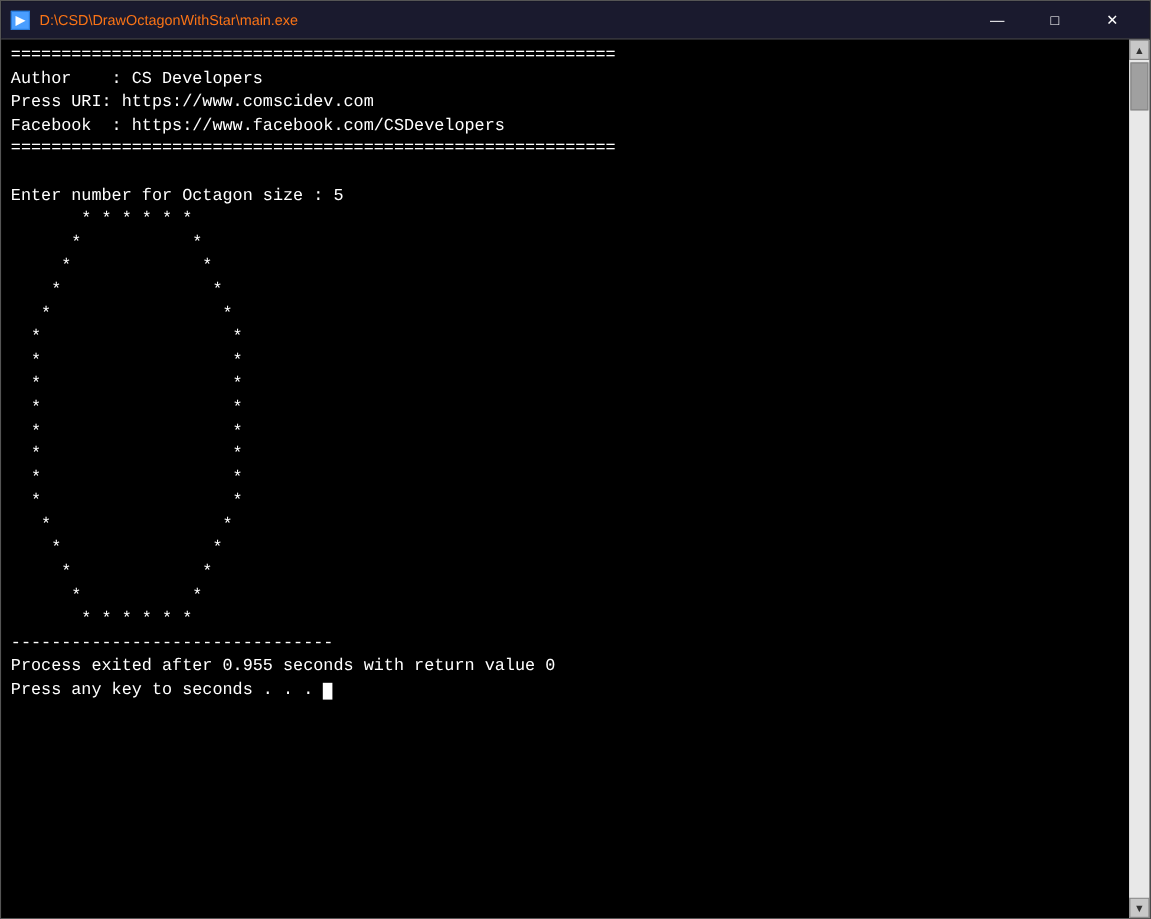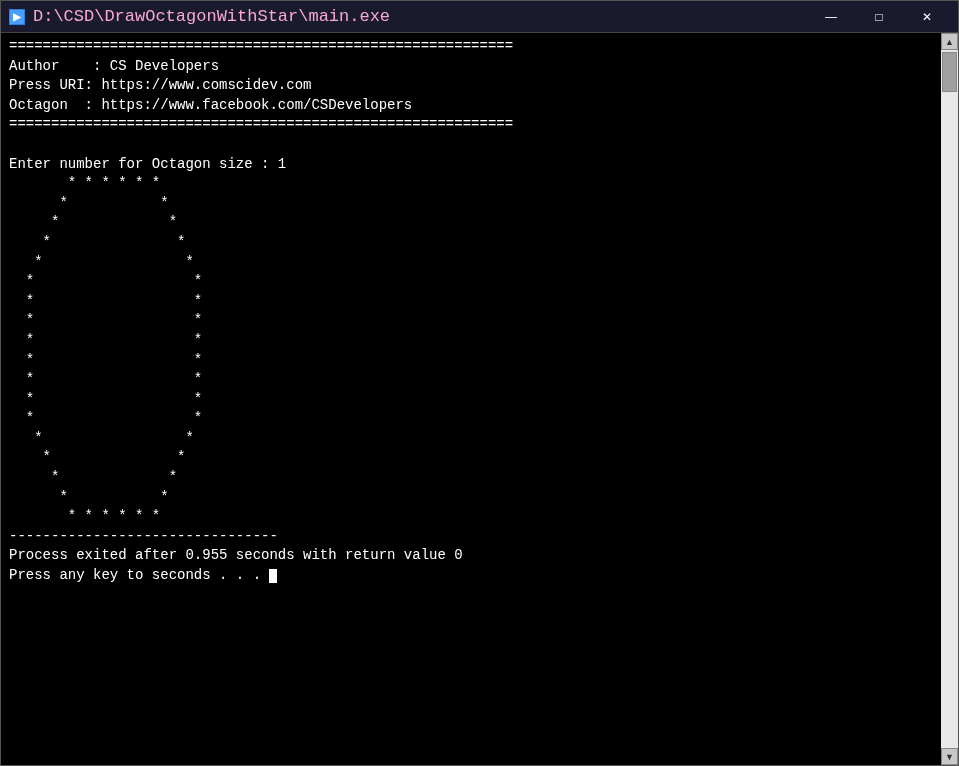--- a/index.html
+++ b/index.html
@@ -52,23 +52,23 @@
       display: flex;
       align-items: center;
       justify-content: center;
       font-size: 10px;
       color: white;
       font-weight: bold;
       border: 1px solid #2a7edf;
     }
 
     .title-bar-title {
-      color: #f9a8d4;
-      font-size: 17px;
-      font-family: Liberation Mono, monospace;
+      color: #f97316;
+      font-size: 12px;
+      font-family: Liberation Sans, sans-serif;
     }
 
     .title-bar-controls {
       display: flex;
       gap: 2px;
     }
 
     .title-btn {
       width: 46px;
       height: 30px;
@@ -164,24 +164,24 @@
       <button class="title-btn">—</button>
       <button class="title-btn">□</button>
       <button class="title-btn close">✕</button>
     </div>
   </div>
 
   <div class="console-area">
     <div class="console-content"><span>============================================================</span>
 <span>Author    : CS Developers</span>
 <span>Press URI: https://www.comscidev.com</span>
-<span>Octagon  : https://www.facebook.com/CSDevelopers</span>
+<span>Facebook  : https://www.facebook.com/CSDevelopers</span>
 <span>============================================================</span>
 
-<span>Enter number for Octagon size : 1</span>
+<span>Enter number for Octagon size : 5</span>
        * * * * * *
       *           *
      *             *
     *               *
    *                 *
   *                   *
   *                   *
   *                   *
   *                   *
   *                   *

